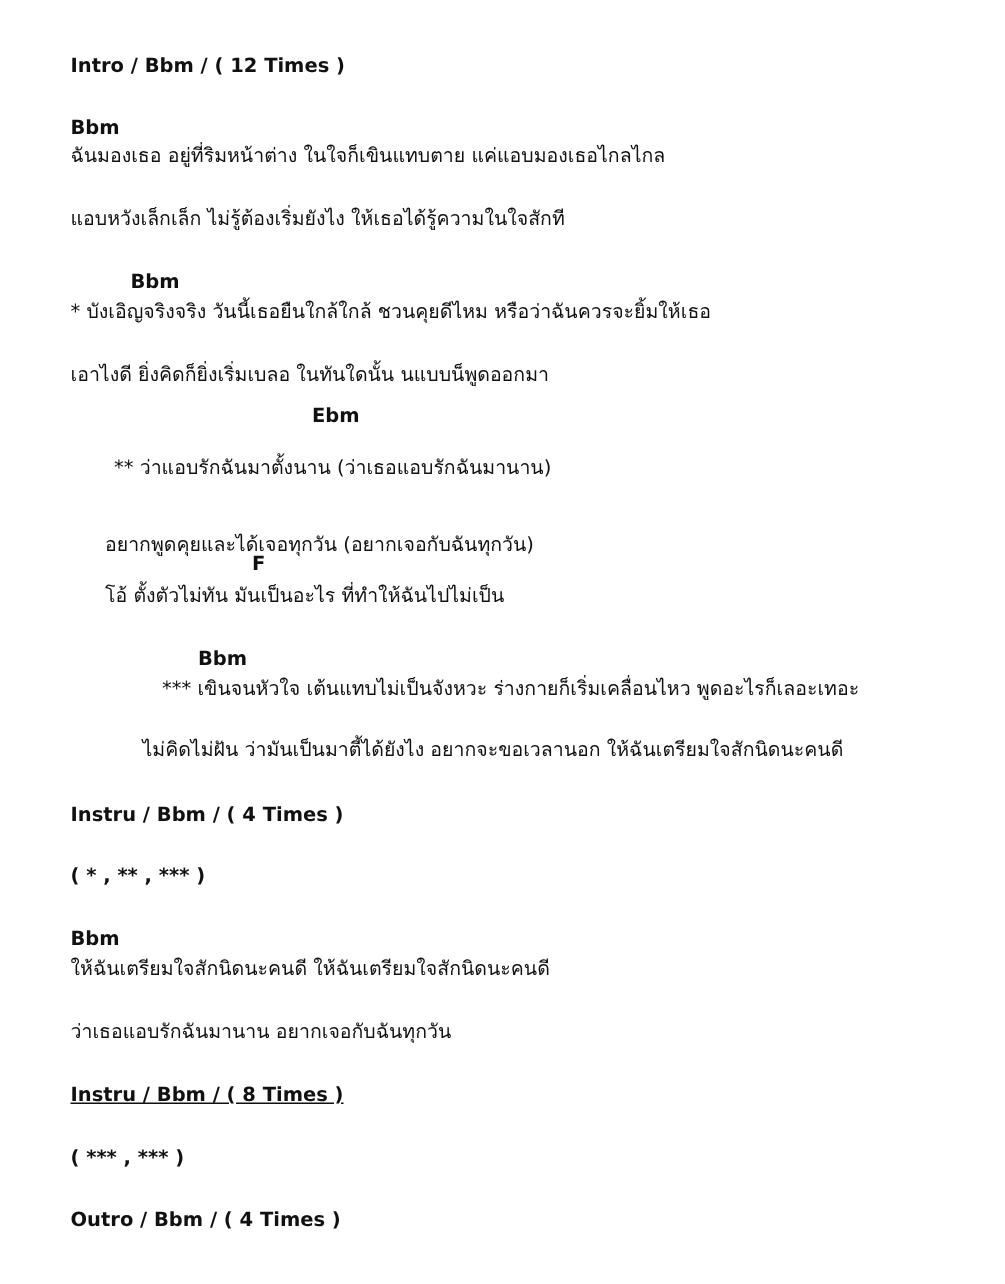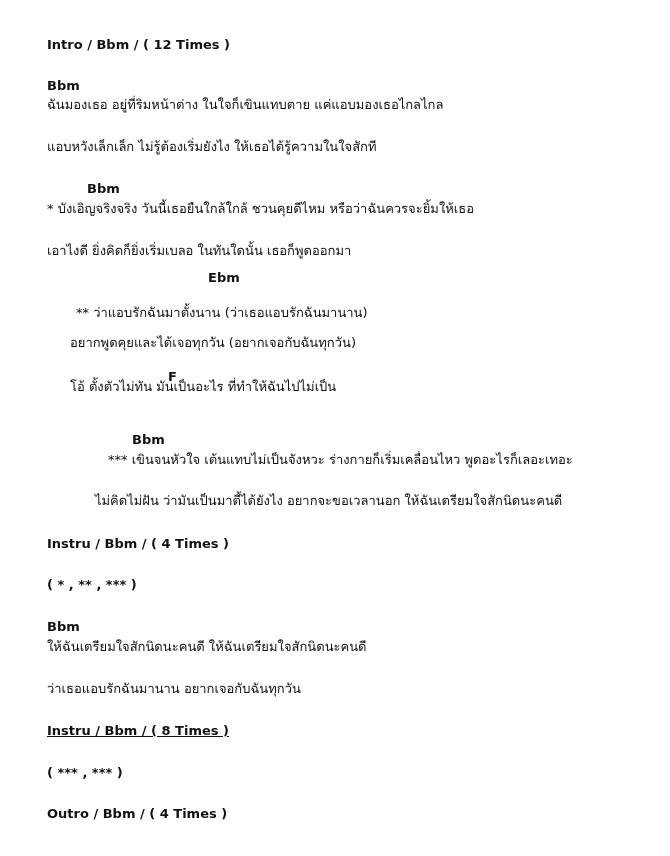--- a/index.html
+++ b/index.html
@@ -20,27 +20,27 @@
 
 <div>
   <div class="line bold" style="left:47px; top:36px;">Intro  / Bbm / ( 12 Times )</div>
 
   <div class="line chord" style="left:47px; top:77px;">Bbm</div>
   <div class="line lyric" style="left:47px; top:96px;">ฉันมองเธอ อยู่ที่ริมหน้าต่าง ในใจก็เขินแทบตาย แค่แอบมองเธอไกลไกล</div>
   <div class="line lyric" style="left:47px; top:138px;">แอบหวังเล็กเล็ก ไม่รู้ต้องเริ่มยังไง ให้เธอได้รู้ความในใจสักที</div>
 
   <div class="line chord" style="left:87px; top:180px;">Bbm</div>
   <div class="line lyric" style="left:47px; top:200px;text-align:center;">* บังเอิญจริงจริง วันนี้เธอยืนใกล้ใกล้ ชวนคุยดีไหม หรือว่าฉันควรจะยิ้มให้เธอ</div>
-  <div class="line lyric" style="left:47px; top:242px;">เอาไงดี ยิ่งคิดก็ยิ่งเริ่มเบลอ ในทันใดนั้น เธอก็พูดออกมา</div>
+  <div class="line lyric" style="left:47px; top:242px;">เอาไงดี ยิ่งคิดก็ยิ่งเริ่มเบลอ ในทันใดนั้น นแบบน็พูดออกมา</div>
 
   <div class="line chord" style="left:172px; top:269px;margin-left:36px;">Ebm</div>
   <div class="line lyric" style="left:76px; top:304px;">** ว่าแอบรักฉันมาตั้งนาน (ว่าเธอแอบรักฉันมานาน)</div>
-  <div class="line lyric" style="left:70px; top:334px;">อยากพูดคุยและได้เจอทุกวัน (อยากเจอกับฉันทุกวัน)</div>
+  <div class="line lyric" style="left:70px; top:355px;">อยากพูดคุยและได้เจอทุกวัน (อยากเจอกับฉันทุกวัน)</div>
   <div class="line chord" style="left:168px; top:368px;">F</div>
-  <div class="line lyric" style="left:70px; top:378px;">โอ้ ตั้งตัวไม่ทัน มันเป็นอะไร ที่ทำให้ฉันไปไม่เป็น</div>
+  <div class="line lyric" style="left:70px; top:389px;">โอ้ ตั้งตัวไม่ทัน มันเป็นอะไร ที่ทำให้ฉันไปไม่เป็น</div>
 
   <div class="line chord" style="left:132px; top:431px;">Bbm</div>
   <div class="line lyric" style="left:108px; top:451px;">*** เขินจนหัวใจ เต้นแทบไม่เป็นจังหวะ ร่างกายก็เริ่มเคลื่อนไหว พูดอะไรก็เลอะเทอะ</div>
   <div class="line lyric" style="left:95px; top:492px;">ไม่คิดไม่ฝัน ว่ามันเป็นมาตี้ได้ยังไง อยากจะขอเวลานอก ให้ฉันเตรียมใจสักนิดนะคนดี</div>
 
   <div class="line bold" style="left:47px; top:535px;">Instru  / Bbm / ( 4 Times )</div>
   <div class="line bold" style="left:47px; top:576px;">( * , ** , *** )</div>
 
   <div class="line chord" style="left:47px; top:618px;">Bbm</div>
   <div class="line lyric" style="left:47px; top:638px;">ให้ฉันเตรียมใจสักนิดนะคนดี ให้ฉันเตรียมใจสักนิดนะคนดี</div>

